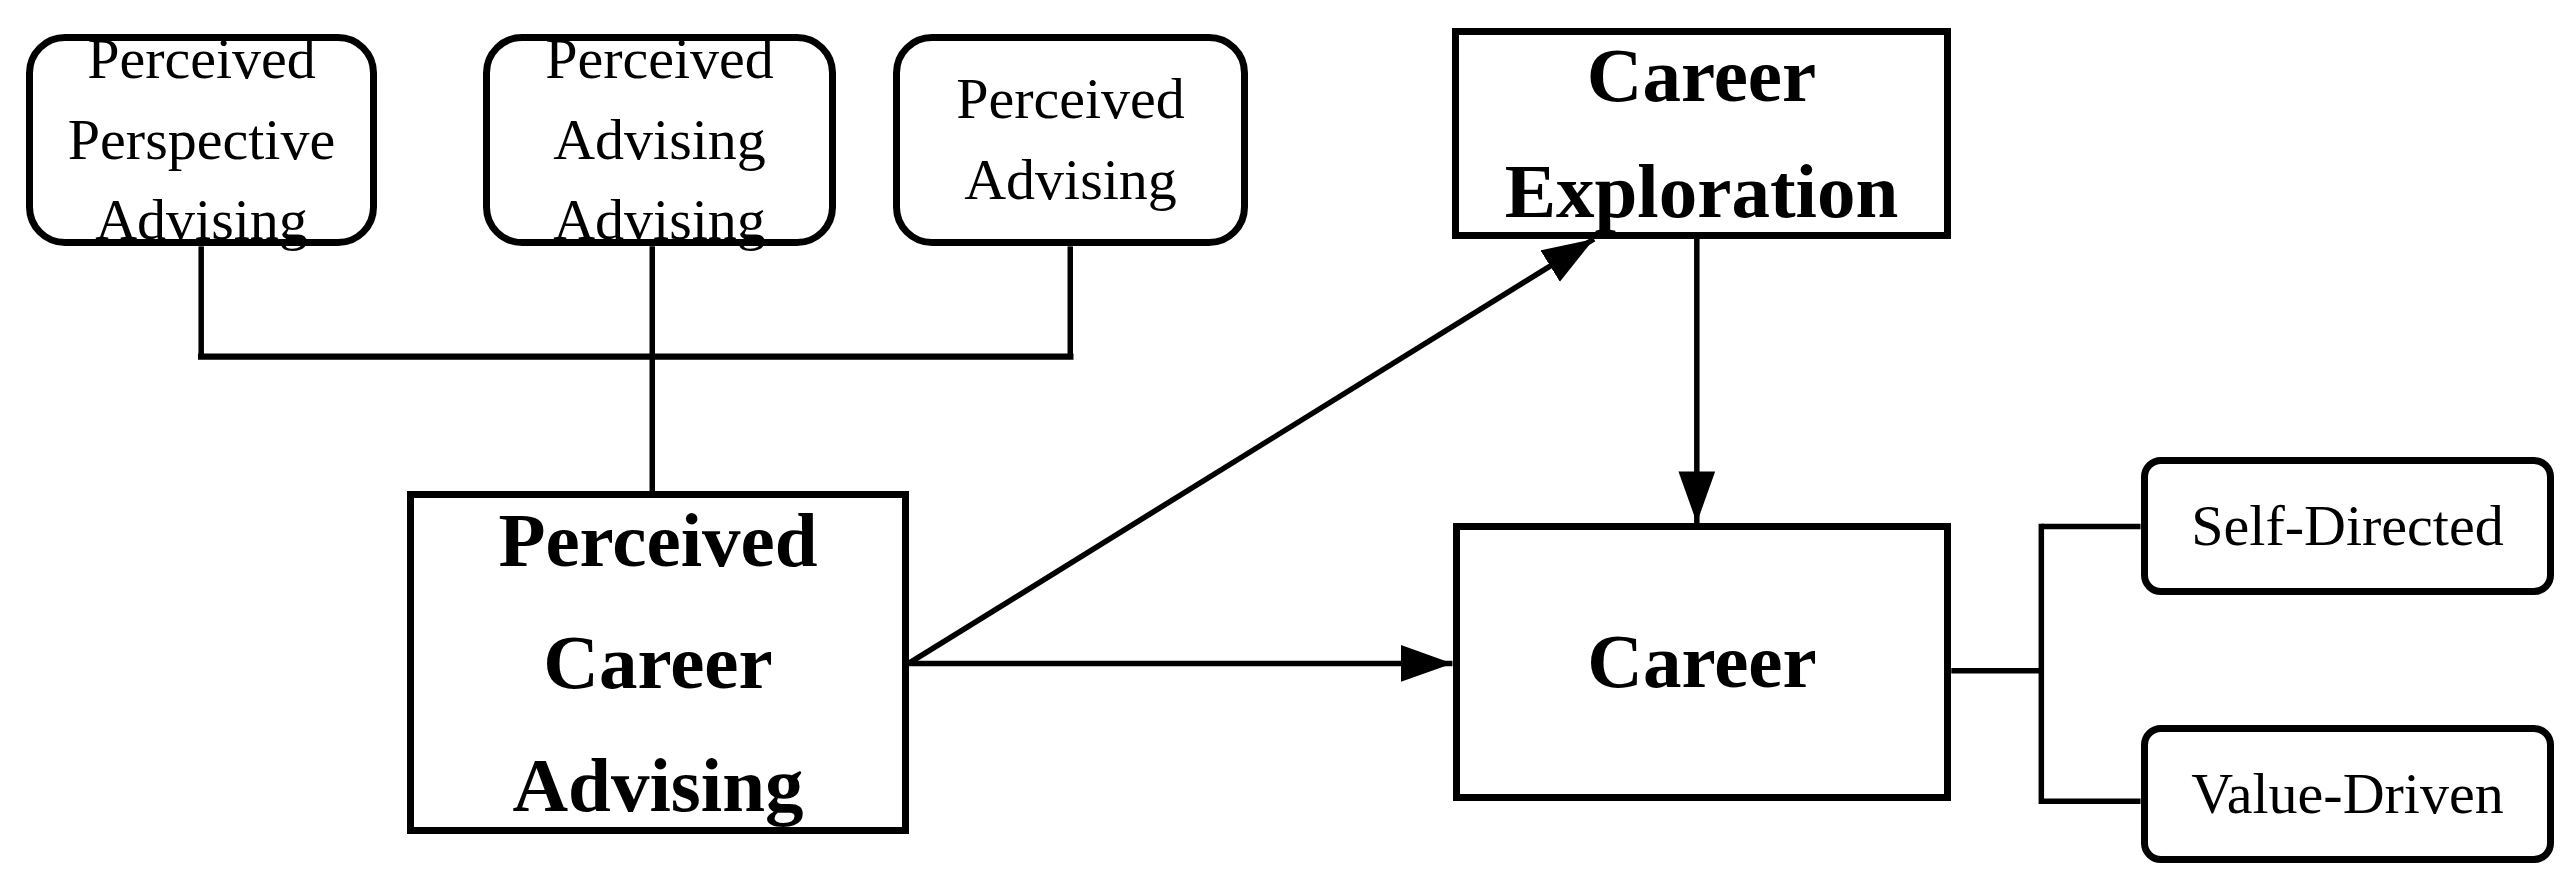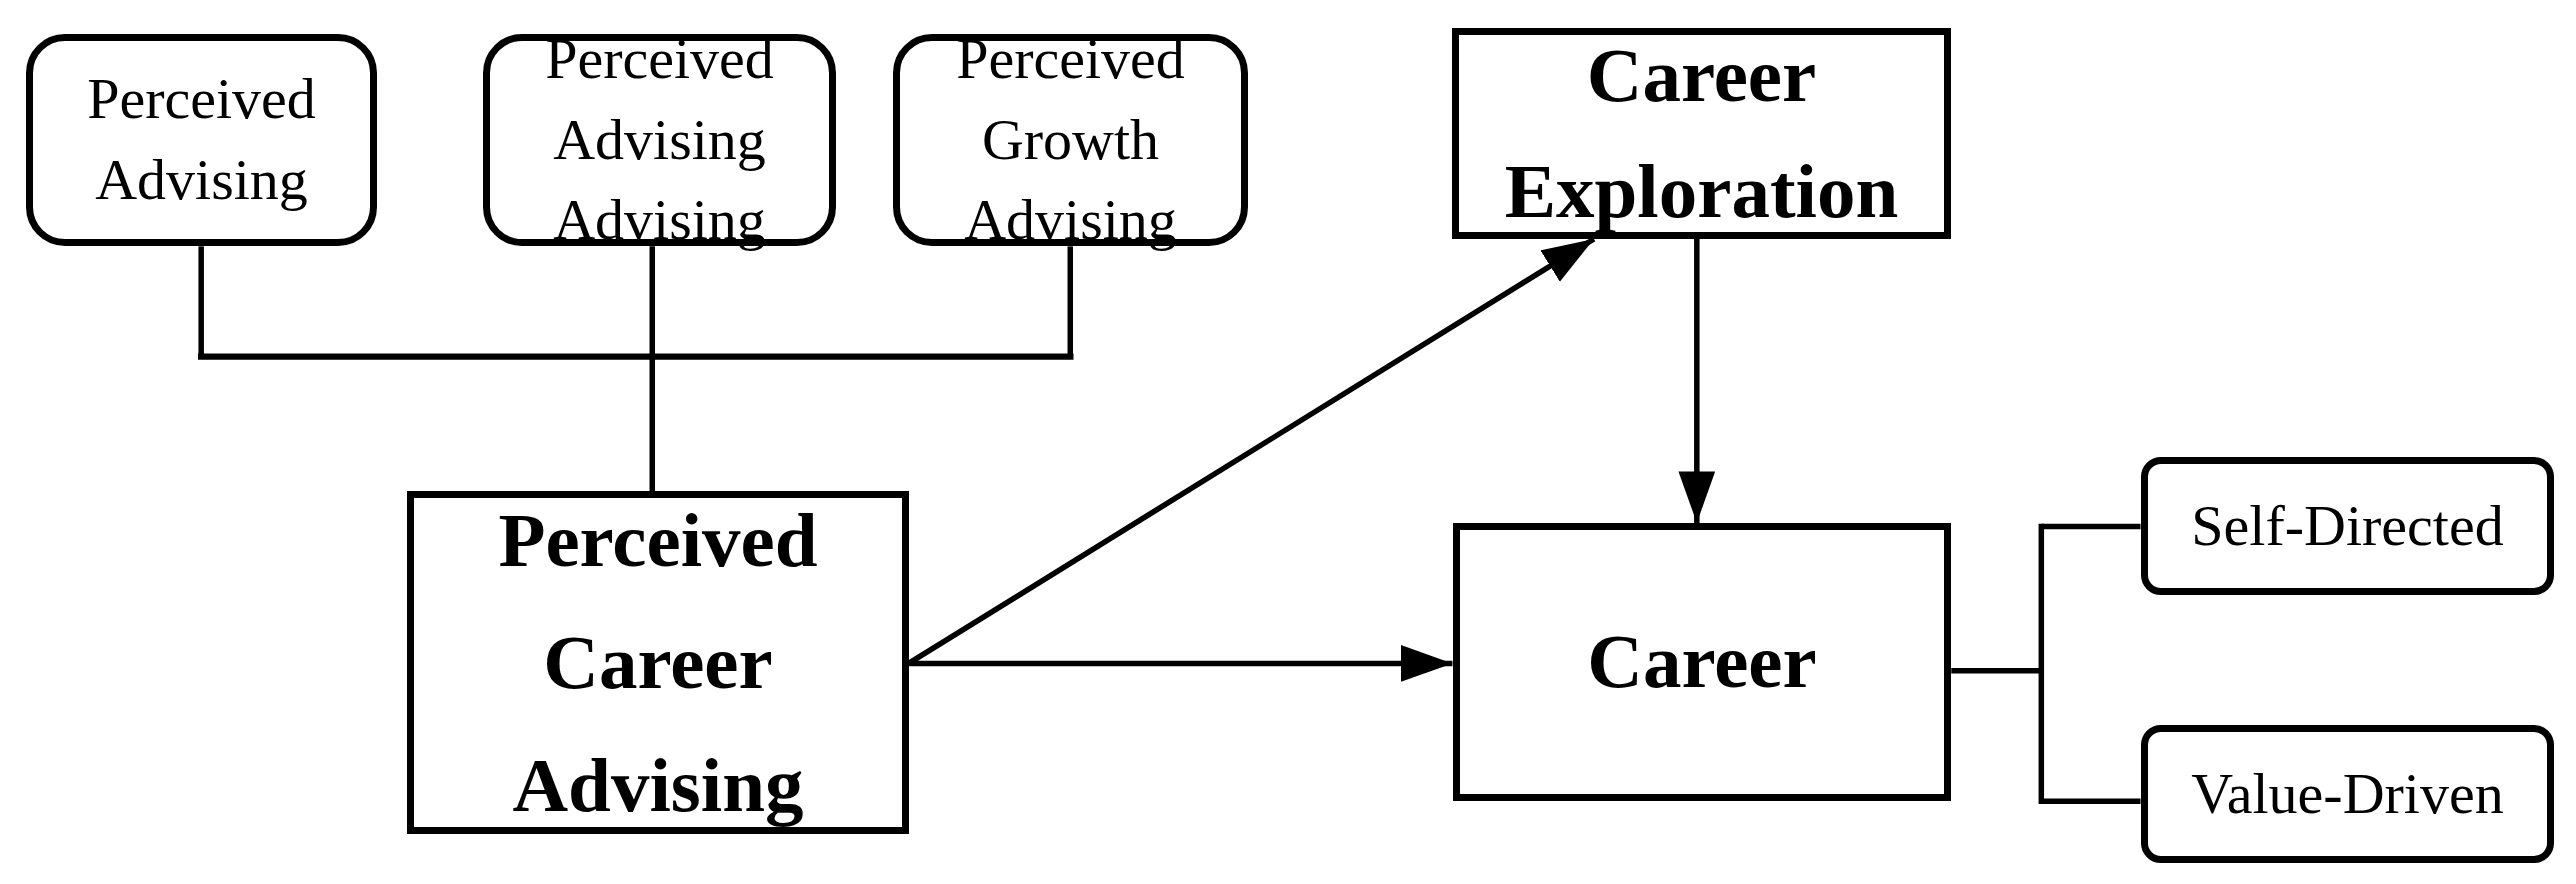--- a/index.html
+++ b/index.html
@@ -100,32 +100,32 @@
     <line x1="1847" y1="260" x2="1847" y2="569" stroke="#000000" stroke-width="6" marker-end="url(#arrowhead)"></line>
 
     <line x1="2124" y1="730" x2="2222" y2="730" stroke="#000000" stroke-width="6"></line>
     <line x1="2222" y1="573" x2="2222" y2="872" stroke="#000000" stroke-width="6" stroke-linecap="square"></line>
     <line x1="2222" y1="573" x2="2330" y2="573" stroke="#000000" stroke-width="6"></line>
     <line x1="2222" y1="872" x2="2330" y2="872" stroke="#000000" stroke-width="6"></line>
   </svg>
 
   <div class="node rounded indicator-top" id="node-perspective">
     <span class="line">Perceived</span>
+    <span class="line">Perspective</span>
     <span class="line">Advising</span>
   </div>
 
   <div class="node rounded indicator-top" id="node-emotional">
     <span class="line">Perceived</span>
     <span class="line">Advising</span>
     <span class="line">Advising</span>
   </div>
 
   <div class="node rounded indicator-top" id="node-growth">
     <span class="line">Perceived</span>
-    <span class="line">Growth</span>
     <span class="line">Advising</span>
   </div>
 
   <div class="node latent-central" id="node-central">
     <span class="line">Perceived</span>
     <span class="line">Career</span>
     <span class="line">Advising</span>
   </div>
 
   <div class="node latent-exploration" id="node-exploration">

